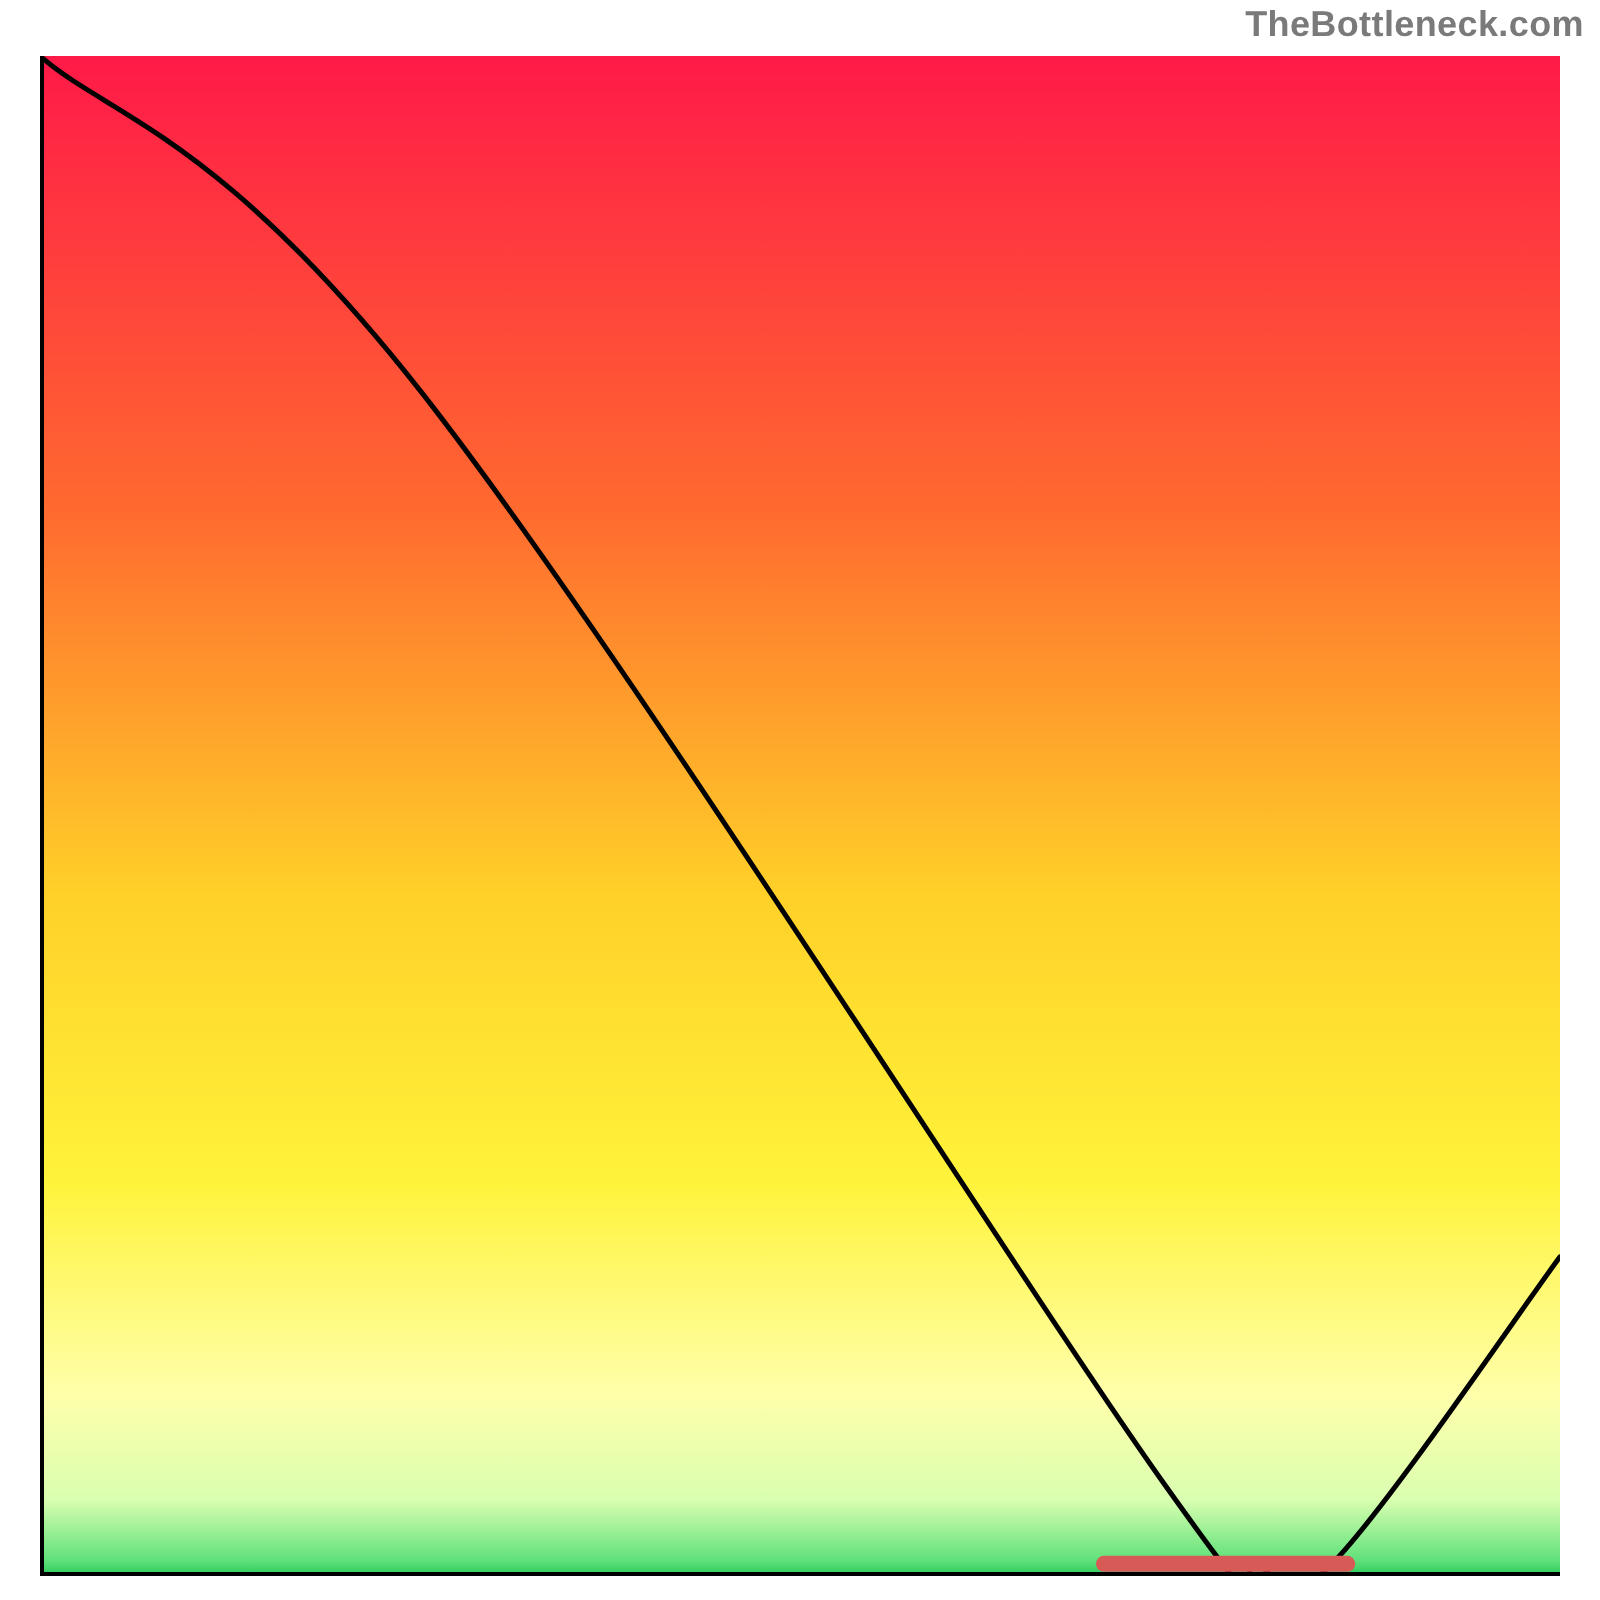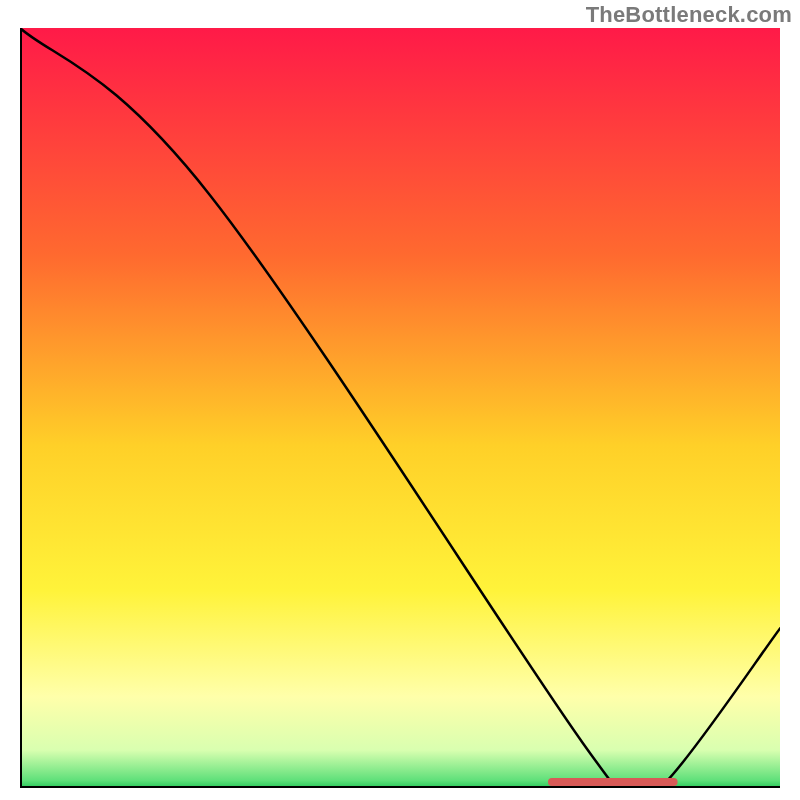--- a/index.html
+++ b/index.html
@@ -13,21 +13,21 @@
   .wrap {
     position: relative;
     width: 800px;
     height: 800px;
   }
   .attribution {
     position: absolute;
     top: 2px;
     right: 8px;
     font-family: Arial, Helvetica, sans-serif;
-    font-size: 22px;
+    font-size: 18px;
     font-weight: 700;
     color: #7a7a7a;
     letter-spacing: 0.2px;
   }
   .plot {
     position: absolute;
     left: 20px;
     top: 28px;
     width: 760px;
     height: 760px;

